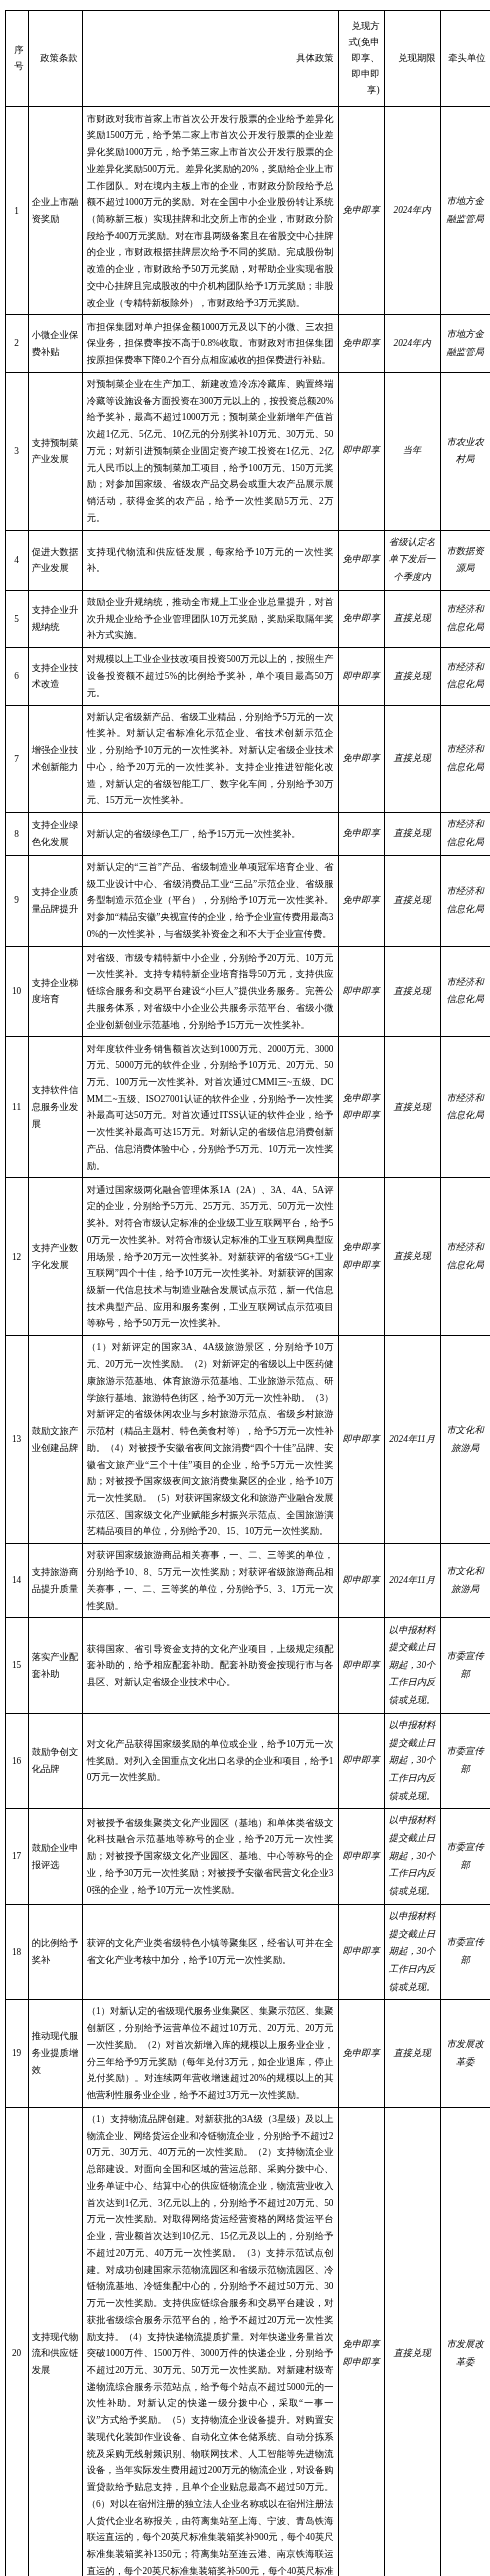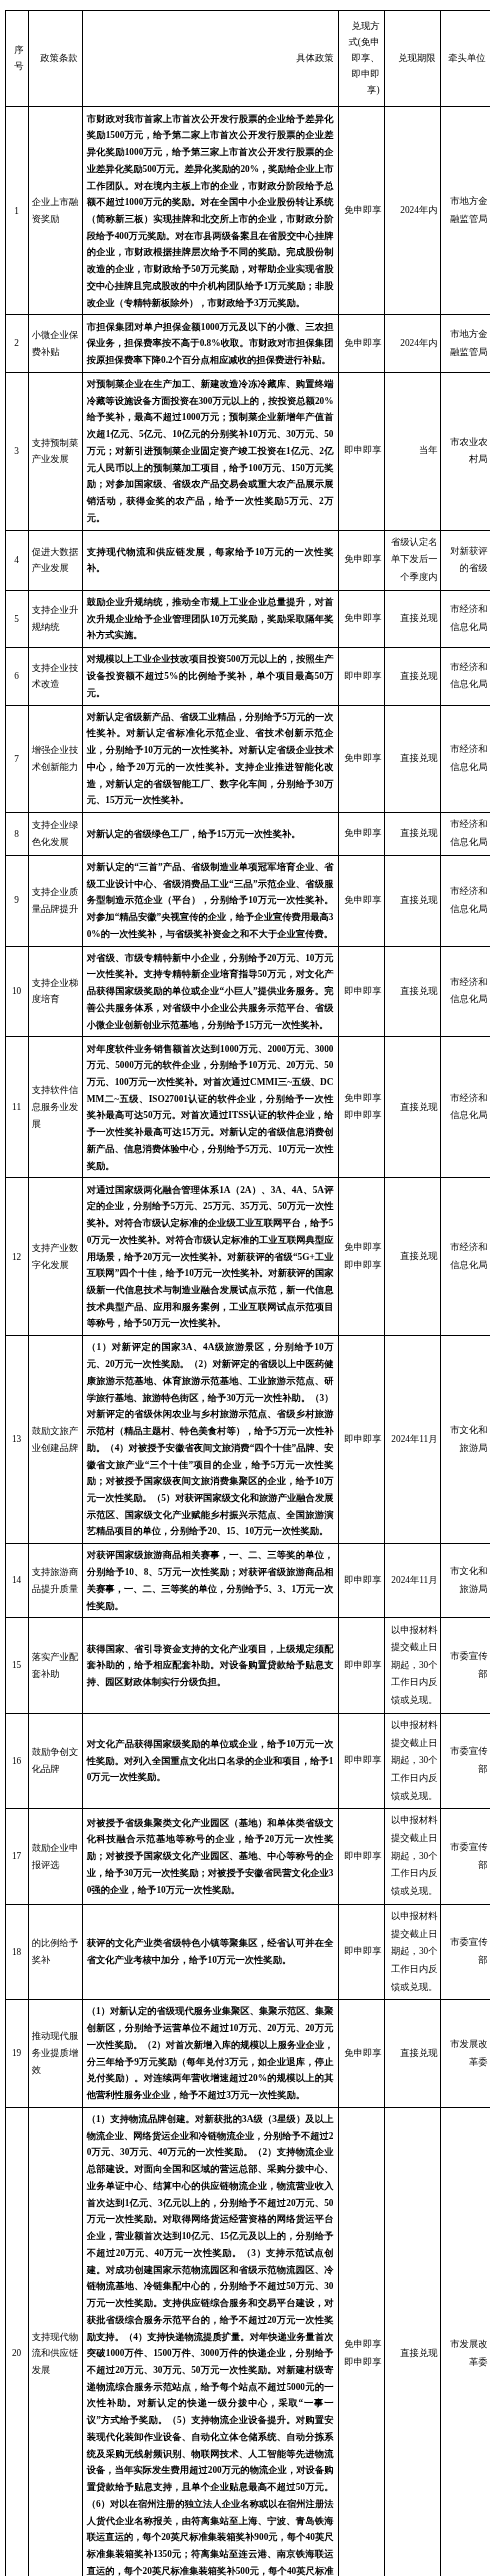--- a/index.html
+++ b/index.html
@@ -3,22 +3,22 @@
 <meta charset="utf-8">
 <style>
   html,body{margin:0;padding:0;background:#ffffff;}
   body{width:490px;font-family:"Liberation Serif","DejaVu Serif",serif;color:#000;}
   .page{position:relative;width:490px;min-height:3127px;background:#fff;overflow:hidden;}
   table.policy{border-collapse:collapse;table-layout:fixed;width:485px;margin:10.3px 0 0 4.6px;}
   .policy th,.policy td{border:1px solid #000;padding:3.1px 4.1px;font-size:9.3px;line-height:1.8;vertical-align:middle;word-break:break-all;}
   .policy thead th{height:89px;text-align:right;font-weight:normal;line-height:1.7;}
   td.c-no{text-align:center;padding:3.1px 1px;}
   td.c-clause{text-align:left;padding:3.1px 3.1px;}
-  td.c-policy{text-align:justify;font-weight:bold;}
-  td.c-method,td.c-deadline,td.c-unit{text-align:right;white-space:pre-line;padding:3.1px 2.1px;line-height:1.9;}
+  td.c-policy{text-align:justify;}
+  td.c-method,td.c-deadline,td.c-unit{text-align:center;white-space:pre-line;padding:3.1px 2.1px;line-height:1.9;font-style:italic;}
 </style>
 </head>
 <body>
 
 <div class="page">
 
   <table class="policy">
     <colgroup>
       <col style="width:23px">
         <col style="width:54px">
@@ -61,21 +61,21 @@
           <td class="c-method">即申即享</td>
           <td class="c-deadline">当年</td>
           <td class="c-unit">市农业农村局</td>
         </tr>
         <tr>
           <td class="c-no">4</td>
           <td class="c-clause">促进大数据产业发展</td>
           <td class="c-policy">支持现代物流和供应链发展，每家给予10万元的一次性奖补。</td>
           <td class="c-method">免申即享</td>
           <td class="c-deadline">省级认定名单下发后一个季度内</td>
-          <td class="c-unit">对新获评的省级</td>
+          <td class="c-unit">市数据资源局</td>
         </tr>
         <tr>
           <td class="c-no">5</td>
           <td class="c-clause">支持企业升规纳统</td>
           <td class="c-policy">鼓励企业升规纳统，推动全市规上工业企业总量提升，对首次升规企业给予企业管理团队10万元奖励，奖励采取隔年奖补方式实施。</td>
           <td class="c-method">免申即享</td>
           <td class="c-deadline">直接兑现</td>
           <td class="c-unit">市经济和信息化局</td>
         </tr>
         <tr>
@@ -106,21 +106,21 @@
           <td class="c-no">9</td>
           <td class="c-clause">支持企业质量品牌提升</td>
           <td class="c-policy">对新认定的“三首”产品、省级制造业单项冠军培育企业、省级工业设计中心、省级消费品工业“三品”示范企业、省级服务型制造示范企业（平台），分别给予10万元一次性奖补。对参加“精品安徽”央视宣传的企业，给予企业宣传费用最高30%的一次性奖补，与省级奖补资金之和不大于企业宣传费。</td>
           <td class="c-method">免申即享</td>
           <td class="c-deadline">直接兑现</td>
           <td class="c-unit">市经济和信息化局</td>
         </tr>
         <tr>
           <td class="c-no">10</td>
           <td class="c-clause">支持企业梯度培育</td>
-          <td class="c-policy">对省级、市级专精特新中小企业，分别给予20万元、10万元一次性奖补。支持专精特新企业培育指导50万元，对文化产品获得国家级奖励的单位或企业“小巨人”提供业务服务。完善公共服务体系，对省级中小企业公共服务示范平台、省级小微企业创新创业示范基地，分别给予15万元一次性奖补。</td>
+          <td class="c-policy">对省级、市级专精特新中小企业，分别给予20万元、10万元一次性奖补。支持专精特新企业培育指导50万元，支持供应链综合服务和交易平台建设“小巨人”提供业务服务。完善公共服务体系，对省级中小企业公共服务示范平台、省级小微企业创新创业示范基地，分别给予15万元一次性奖补。</td>
           <td class="c-method">即申即享</td>
           <td class="c-deadline">直接兑现</td>
           <td class="c-unit">市经济和信息化局</td>
         </tr>
         <tr>
           <td class="c-no">11</td>
           <td class="c-clause">支持软件信息服务业发展</td>
           <td class="c-policy">对年度软件业务销售额首次达到1000万元、2000万元、3000万元、5000万元的软件企业，分别给予10万元、20万元、50万元、100万元一次性奖补。对首次通过CMMI三~五级、DCMM二~五级、ISO27001认证的软件企业，分别给予一次性奖补最高可达50万元。对首次通过ITSS认证的软件企业，给予一次性奖补最高可达15万元。对新认定的省级信息消费创新产品、信息消费体验中心，分别给予5万元、10万元一次性奖励。</td>
           <td class="c-method">免申即享
 即申即享</td>
@@ -148,21 +148,21 @@
           <td class="c-no">14</td>
           <td class="c-clause">支持旅游商品提升质量</td>
           <td class="c-policy">对获评国家级旅游商品相关赛事，一、二、三等奖的单位，分别给予10、8、5万元一次性奖励；对获评省级旅游商品相关赛事，一、二、三等奖的单位，分别给予5、3、1万元一次性奖励。</td>
           <td class="c-method">即申即享</td>
           <td class="c-deadline">2024年11月</td>
           <td class="c-unit">市文化和旅游局</td>
         </tr>
         <tr>
           <td class="c-no">15</td>
           <td class="c-clause">落实产业配套补助</td>
-          <td class="c-policy">获得国家、省引导资金支持的文化产业项目，上级规定须配套补助的，给予相应配套补助。对设备购置贷款给予贴息支持、园区财政体制实行分级负担。</td>
+          <td class="c-policy">获得国家、省引导资金支持的文化产业项目，上级规定须配套补助的，给予相应配套补助。配套补助资金按现行市与各县区、对新认定省级企业技术中心。</td>
           <td class="c-method">即申即享</td>
           <td class="c-deadline">以申报材料提交截止日期起，30个工作日内反馈或兑现。</td>
           <td class="c-unit">市委宣传部</td>
         </tr>
         <tr>
           <td class="c-no">16</td>
           <td class="c-clause">鼓励争创文化品牌</td>
           <td class="c-policy">对文化产品获得国家级奖励的单位或企业，给予10万元一次性奖励。对列入全国重点文化出口名录的企业和项目，给予10万元一次性奖励。</td>
           <td class="c-method">即申即享</td>
           <td class="c-deadline">以申报材料提交截止日期起，30个工作日内反馈或兑现。</td>

